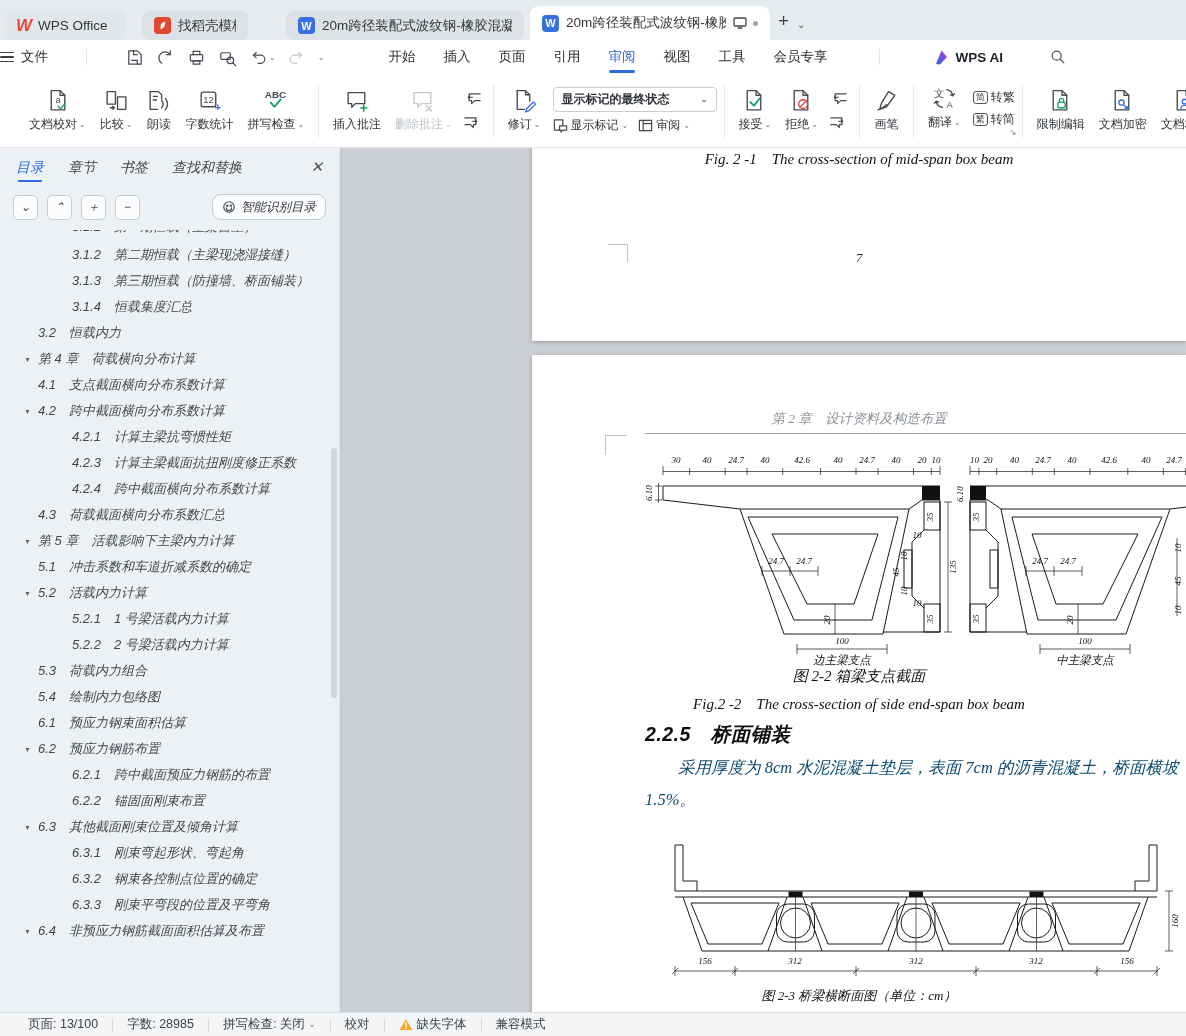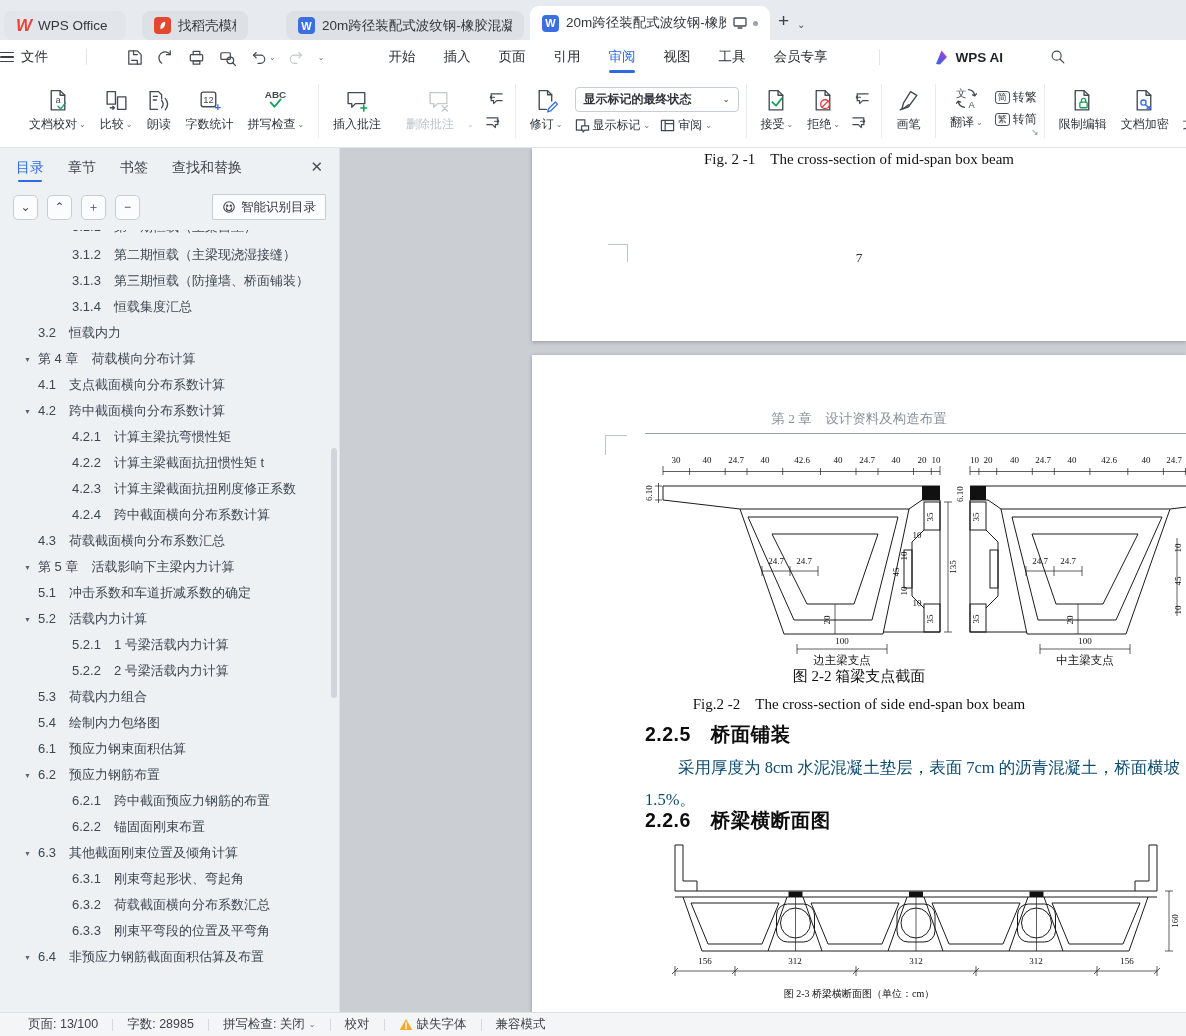--- a/index.html
+++ b/index.html
@@ -40,48 +40,48 @@
   .ai-chip { display:flex; align-items:center; gap:5px; margin-left:16px; font-size:13.5px; font-weight:bold; color:#1e2228; }
 
   
   .ribbon { flex:0 0 74px; background:#fff; border-bottom:1px solid #e2e6ea; display:flex; align-items:center; padding-left:22px; overflow:hidden; }
   .ribbon > * { flex:none; }
   .rgroup { display:flex; align-items:center; }
   .rsep { width:1px; height:54px; background:#e8ebee; margin:0 7px; }
   .bigbtn { display:flex; flex-direction:column; align-items:center; justify-content:center; gap:3px; padding:2px 7px; border-radius:4px; font-size:12px; white-space:nowrap; }
   .lblrow { display:flex; align-items:center; gap:2px; }
   .car { font-size:8px; color:#6a7077; }
-  .disabled, .disabled .car { color:#bcc2c8;margin-left:11px; }
+  .disabled, .disabled .car { color:#bcc2c8; }
   .navcol { display:flex; flex-direction:column; gap:9px; margin:0 5px; }
   .midcol { display:flex; flex-direction:column; gap:5px; margin-left:5px; }
   .select { width:164px; height:25px; border:1px solid #c8cdd3; border-radius:4px; display:flex; align-items:center; justify-content:space-between; padding:0 8px; font-size:12px;font-weight:bold; }
   .smallrow { display:flex; gap:10px; }
   .smallbtn { display:flex; align-items:center; gap:3px; font-size:12px; white-space:nowrap; }
   .convbox { border:1px solid #4a5058; border-radius:3px; font-size:9px; line-height:11px; padding:0 2px; color:#3c4147; }
   .transgrp { position:relative; padding-bottom:4px; }
   .expander { position:absolute; right:-2px; bottom:0; font-size:9px; color:#868c93; }
 
   
   .ic { stroke:#444a52; fill:none; stroke-width:1.3; stroke-linecap:round; stroke-linejoin:round; }
   .ic-g { stroke:#14a05c; } .ic-b { stroke:#3a6fe0; } .ic-r { stroke:#e23f3f; } .ic-d { stroke:#c3c8cd; }
   .ictx { font-family:"Liberation Sans",sans-serif; fill:#444a52; stroke:none; }
 
   
-  .content { flex:1; display:flex; min-height:0; }
+  .content { flex:1; display:flex; min-height:0;font-style:italic; }
 
   
   .sidebar { flex:0 0 340px; width:340px; background:#eef1f4; border-right:1px solid #dfe3e7; display:flex; flex-direction:column; position:relative; }
   .sb-tabs { flex:0 0 38px; display:flex; align-items:center; padding:0 16px; gap:24px; font-size:14px; color:#3c434b; }
   .sb-tab { position:relative; line-height:38px; }
   .sb-tab.active { color:#2d6ae0; }
   .sb-tab.active::after { content:""; position:absolute; left:2px; right:2px; bottom:4px; height:2.5px; border-radius:2px; background:#2d6ae0; }
   .sb-close { margin-left:auto; font-size:15px; color:#4a5057; }
   .sb-tools { flex:0 0 42px; display:flex; align-items:center; padding:0 13px; gap:9px; }
   .sqbtn { width:25px; height:25px; border:1px solid #c7ccd2; border-radius:5px; background:#fbfcfd; display:flex; align-items:center; justify-content:center; font-size:12px; color:#4a5057; }
-  .smartbtn { margin-left:auto; height:26px; border:1px solid #c7ccd2; border-radius:1px; background:#fbfcfd; display:flex; align-items:center; gap:5px; padding:0 9px; font-size:12.5px; color:#33373c; }
+  .smartbtn { margin-left:auto; height:26px; border:1px solid #c7ccd2; border-radius:9px; background:#fbfcfd; display:flex; align-items:center; gap:5px; padding:0 9px; font-size:12.5px; color:#33373c; }
   .toc { flex:1; overflow:hidden; padding-top:2px; font-size:13px; color:#3e4750; }
   .toc-row { height:26px; display:flex; align-items:center; }
   .toc-row.lv1 { padding-left:24px; } .toc-row.lv2 { padding-left:24px; } .toc-row.lv3 { padding-left:58px; }
   .toc-caret { flex:0 0 14px; width:14px; font-size:7px; color:#5d6670; }
   .toc-row.clipped { height:12px; overflow:hidden; }
   .toc-row.clipped > span { transform:translateY(-9px); }
   .toc-label { white-space:nowrap; }
   .sb-scroll { position:absolute; right:2px; top:300px; width:6px; height:250px; border-radius:3px; background:#d2d6da; }
 
   
@@ -97,21 +97,21 @@
   .p2header { position:absolute; top:55px; left:0; width:100%; text-align:center; font-size:13.5px; color:#8a9096; }
   .p2hline { position:absolute; top:78px; left:113px; right:0; height:1px; background:#9aa0a6; }
   .figwrap { position:absolute; left:113px; }
   .f22 { top:95px; } .f23 { top:482px; }
   .cap-cn { position:absolute; top:312px; left:0; width:100%; text-align:center; font-size:15px; color:#111; }
   .cap-en { position:absolute; top:340px; left:0; width:100%; text-align:center; font-size:15px; color:#111; }
   .h-doc { position:absolute; left:113px; font-weight:bold; font-size:19.5px; color:#0d0d0d; letter-spacing:.5px; }
   .h225 { top:366px; } .h226 { top:452px; }
   .para { position:absolute; left:113px; width:541px; font-size:16.5px; color:#0c4a6e; white-space:nowrap; }
   .para1 { top:402px; text-indent:33px; } .para2 { top:434px; }
-  .cap-f23 { position:absolute; top:632px; left:0; width:100%; text-align:center; font-size:10px; color:#111; }
+  .cap-f23 { position:absolute; top:632px; left:0; width:100%; text-align:center; font-size:13px; color:#111; }
 
   
   .k { stroke:#1a1a1a; fill:none; stroke-width:1; }
   .kd { stroke:#1a1a1a; fill:none; stroke-width:.7; }
   .dm { font-family:"Liberation Serif",serif; font-size:9px; fill:#111; text-anchor:middle; }
   .figcap { font-family:"Liberation Serif",serif; font-size:11.5px; fill:#111; text-anchor:middle; }
 
   
   .statusbar { flex:0 0 24px; background:#f3f5f7; border-top:1px solid #dde1e5; display:flex; align-items:center; padding-left:28px; font-size:12.5px; color:#3c4248; }
   .st-sep { width:1px; height:12px; background:#d5d9dd; margin:0 14px; }
@@ -524,24 +524,20 @@
           <div class="toc-row lv2">
     <span class="toc-caret">▼</span>
     <span class="toc-label">4.2　跨中截面横向分布系数计算</span>
   </div>
           <div class="toc-row lv3">
     <span class="toc-caret" style="visibility: hidden;">▼</span>
     <span class="toc-label">4.2.1　计算主梁抗弯惯性矩</span>
   </div>
           <div class="toc-row lv3">
     <span class="toc-caret" style="visibility: hidden;">▼</span>
-    <span class="toc-label">4.2.2　计算主梁截面抗扭惯性矩 t</span>
-  </div>
-          <div class="toc-row lv3">
-    <span class="toc-caret" style="visibility: hidden;">▼</span>
     <span class="toc-label">4.2.3　计算主梁截面抗扭刚度修正系数</span>
   </div>
           <div class="toc-row lv3">
     <span class="toc-caret" style="visibility: hidden;">▼</span>
     <span class="toc-label">4.2.4　跨中截面横向分布系数计算</span>
   </div>
           <div class="toc-row lv2">
     <span class="toc-caret" style="visibility: hidden;">▼</span>
     <span class="toc-label">4.3　荷载截面横向分布系数汇总</span>
   </div>
@@ -592,21 +588,21 @@
           <div class="toc-row lv2">
     <span class="toc-caret">▼</span>
     <span class="toc-label">6.3　其他截面刚束位置及倾角计算</span>
   </div>
           <div class="toc-row lv3">
     <span class="toc-caret" style="visibility: hidden;">▼</span>
     <span class="toc-label">6.3.1　刚束弯起形状、弯起角</span>
   </div>
           <div class="toc-row lv3">
     <span class="toc-caret" style="visibility: hidden;">▼</span>
-    <span class="toc-label">6.3.2　荷载截面横向分布系数汇总</span>
+    <span class="toc-label">6.3.2　钢束各控制点位置的确定</span>
   </div>
           <div class="toc-row lv3">
     <span class="toc-caret" style="visibility: hidden;">▼</span>
     <span class="toc-label">6.3.3　刚束平弯段的位置及平弯角</span>
   </div>
           <div class="toc-row lv2">
     <span class="toc-caret">▼</span>
     <span class="toc-label">6.4　非预应力钢筋截面面积估算及布置</span>
   </div>
         </div>
@@ -710,21 +706,20 @@
             <text class="dm" x="125" y="194" font-size="10">100</text>
             <text class="figcap" x="125" y="214">中主梁支点</text>
           </g>
         </svg>
 
         <div class="cap-cn serif">图 2-2 箱梁支点截面</div>
         <div class="cap-en serif">Fig.2 -2　The cross-section of side end-span box beam</div>
         <div class="h-doc h225">2.2.5　桥面铺装</div>
         <div class="para para1 serif">采用厚度为 8cm 水泥混凝土垫层，表面 7cm 的沥青混凝土，桥面横坡</div>
         <div class="para para2 serif">1.5%。</div>
-        <div class="h-doc h226">2.2.6　桥梁横断面图</div>
 
         <svg class="figwrap f23" style="position:absolute;" width="541" height="148" viewBox="0 0 541 148">
           <path class="k" d="M38,8 H30 V54 M38,8 V44 H52 V54"></path>
           <path class="k" d="M504,8 H512 V54 M504,8 V44 H490 V54"></path>
           <path class="k" d="M30,54 H512 M30,60 H512"></path>
 
           <path class="k" d="M38,60 L57,114 H123 L142,60"></path>
             <path class="k" d="M46,66 H134 L117,107 H63 Z"></path>
           <path class="k" d="M158,60 L177,114 H243 L262,60"></path>
             <path class="k" d="M166,66 H254 L237,107 H183 Z"></path>

